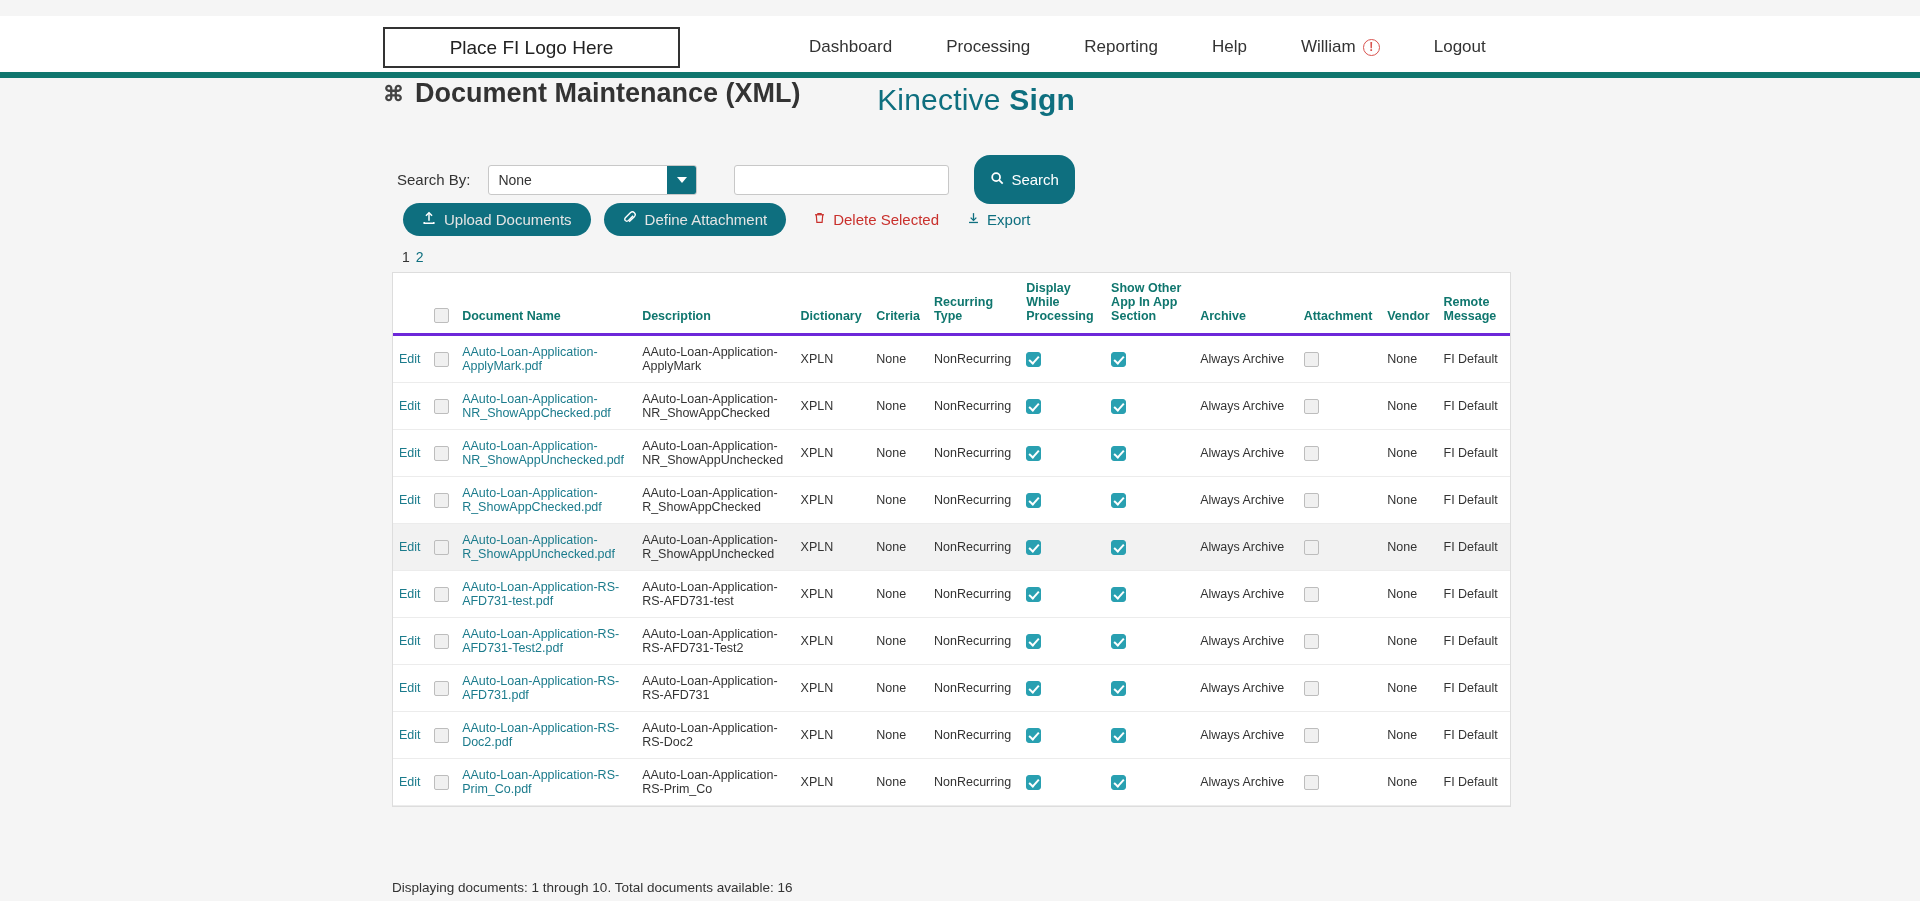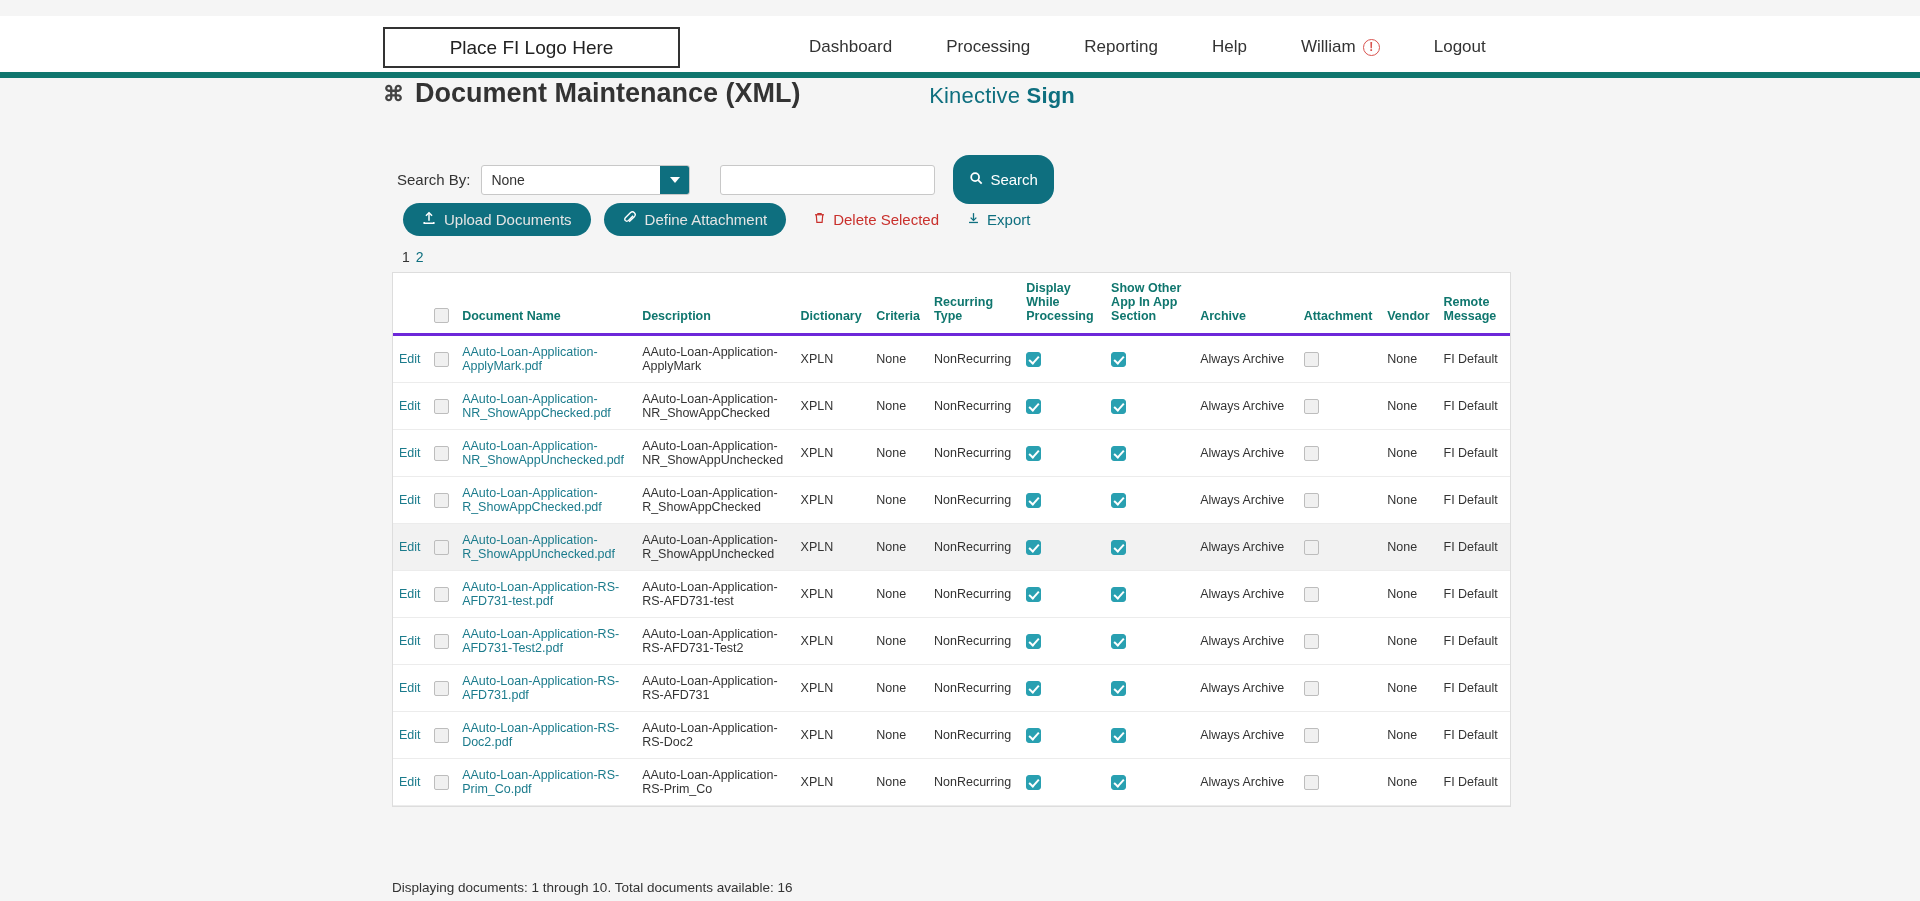--- a/index.html
+++ b/index.html
@@ -45,29 +45,29 @@
     position: absolute; top: 78px; left: 0; width: 1920px; height: 40px;
   }
   .page-title {
     position: absolute; left: 383px; top: 0;
     font-size: 27px; font-weight: bold; color: #333;
     display: flex; align-items: center; gap: 11px;
   }
   .doc-icon { font-size: 21px; color: #444; }
   .brand {
     position: absolute; right: 845px; top: 5px;
-    font-size: 22px; color: #0e6f7f; letter-spacing: .2px;
+    font-size: 30px; color: #0e6f7f; letter-spacing: .2px;
   }
   .brand .light { font-weight: 400; }
   .brand .bold { font-weight: bold; }
 
   
   .search-row {
     position: absolute; left: 397px; top: 155px;
-    display: flex; align-items: center; gap: 0;
+    display: flex; align-items: center; gap: 7px;
   }
   .search-label { font-size: 15px; color: #333; margin-right: 11px; }
   .select-wrap {
     position: relative; width: 209px; height: 30px;
     border: 1px solid #c8c8c8; background: #fff; border-radius: 3px;
     display: flex; align-items: center;
   }
   .select-wrap .sel-text { padding-left: 9px; font-size: 14px; color: #333; }
   .sel-arrow {
     position: absolute; right: 0; top: 0; width: 29px; height: 28px;

